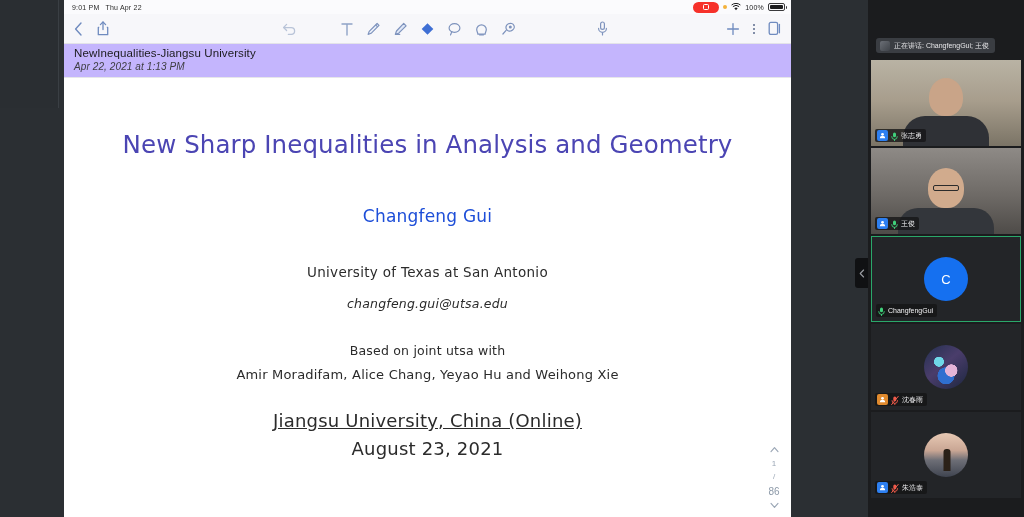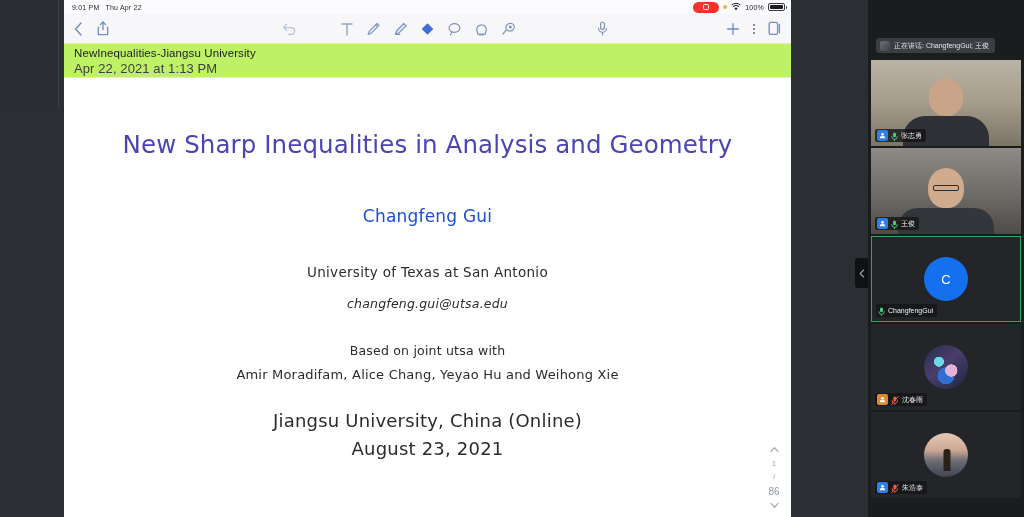--- a/index.html
+++ b/index.html
@@ -75,45 +75,45 @@
   .tb-mic { position: absolute; left: 533px; }
   .tb-right {
     position: absolute; right: 10px; display: flex; align-items: center; gap: 13px;
   }
   .tb-ico { cursor: pointer; line-height: 0; }
   .dots3 { display: flex; flex-direction: column; gap: 2px; align-items: center; }
   .dots3 span { width: 2px; height: 2px; border-radius: 50%; background: #5b6b8c; }
 
   
   .doc-head {
-    height: 34px; background: #bef264; border-bottom: 1px solid #e6e6ea;
+    height: 34px; background: #c4b5fd; border-bottom: 1px solid #e6e6ea;
     padding: 3px 0 0 10px;
   }
   .doc-title { font-size: 11.5px; color: #1b1b1d; letter-spacing: .1px; }
-  .doc-date { font-size: 13px; color: #3e3e42; margin-top: 2px; letter-spacing: .1px; }
+  .doc-date { font-size: 10px; color: #3e3e42; margin-top: 2px; letter-spacing: .1px; font-style: italic; }
 
   
   .slide-wrap { position: relative; height: 439px; background: #f2f2f5; }
   .slide {
     position: absolute; left: 0; top: 0; width: 727px; height: 439px;
     background: #ffffff;
     display: flex; flex-direction: column; align-items: center;
     font-family: "DejaVu Sans", sans-serif;
     color: #1a1a1a;
   }
   .slide-title {
     margin-top: 52px; font-size: 24.5px; color: #4b45b3; letter-spacing: .1px;
     font-weight: 400; white-space: nowrap;
   }
   .slide-author { margin-top: 47px; font-size: 17px; letter-spacing: .2px; color: #1d4ed8; }
   .slide-affil  { margin-top: 38px; font-size: 13.5px; letter-spacing: .3px; color: #2b2b2b; text-align: right; }
   .slide-email  { margin-top: 16px; font-size: 12.5px; font-style: italic; color: #2b2b2b; letter-spacing: .2px; }
   .slide-based  { margin-top: 32px; font-size: 12.5px; color: #2b2b2b; letter-spacing: .2px; }
   .slide-coauth { margin-top: 9px; font-size: 13px; color: #2b2b2b; letter-spacing: .2px; }
-  .slide-venue  { margin-top: 28px; font-size: 18px; color: #2b2b2b; letter-spacing: .2px; }
+  .slide-venue  { margin-top: 28px; font-size: 18px; color: #2b2b2b; letter-spacing: .2px; text-decoration: underline; }
   .slide-date   { margin-top: 7px; font-size: 18px; color: #2b2b2b; letter-spacing: .2px; }
 
   
   .page-rail {
     position: absolute; right: 6px; bottom: 6px; width: 22px;
     display: flex; flex-direction: column; align-items: center; gap: 5px;
     color: #9aa6b5; font-size: 8px;
   }
   .page-rail .num { line-height: 1.05; text-align: center; }
   .page-rail .frac { font-size: 8px; }

